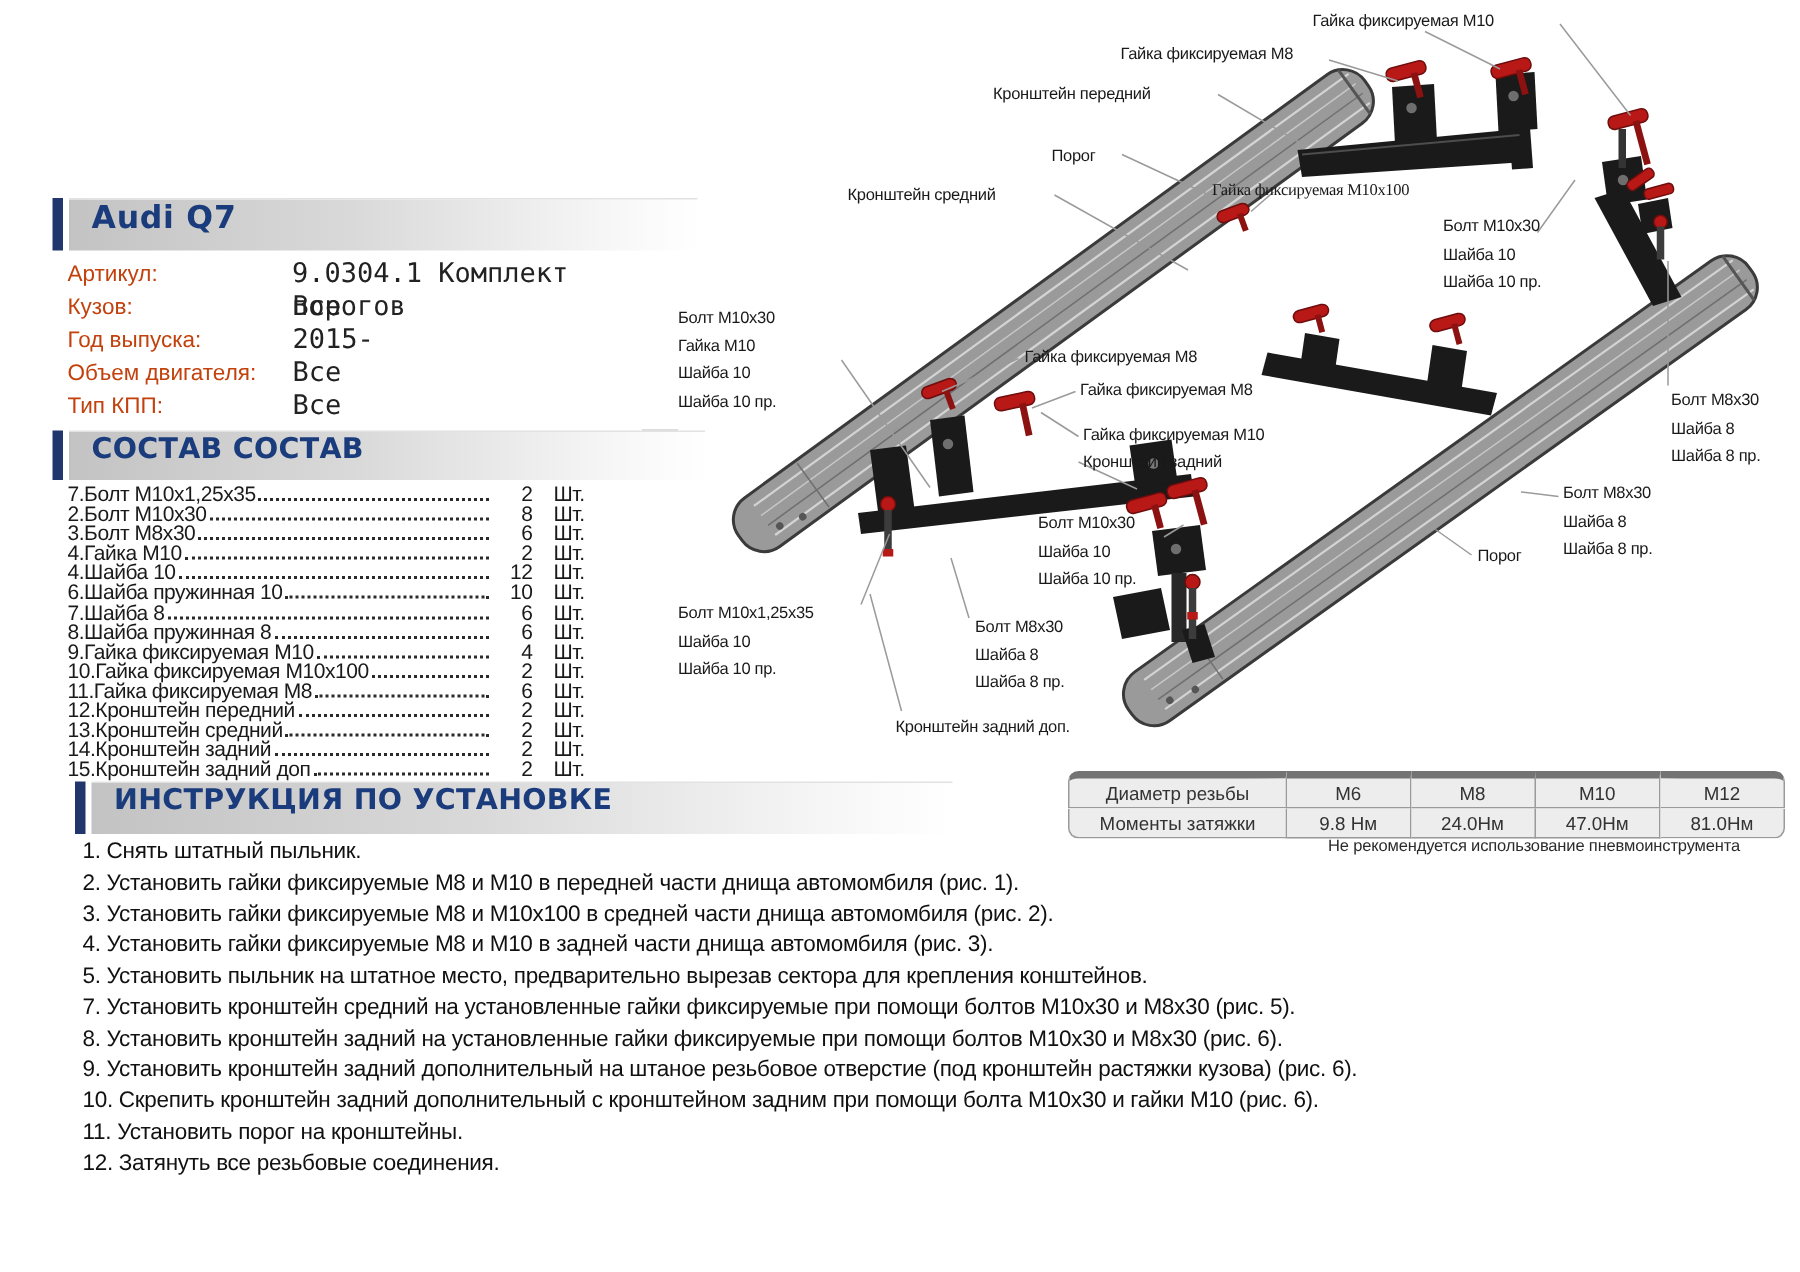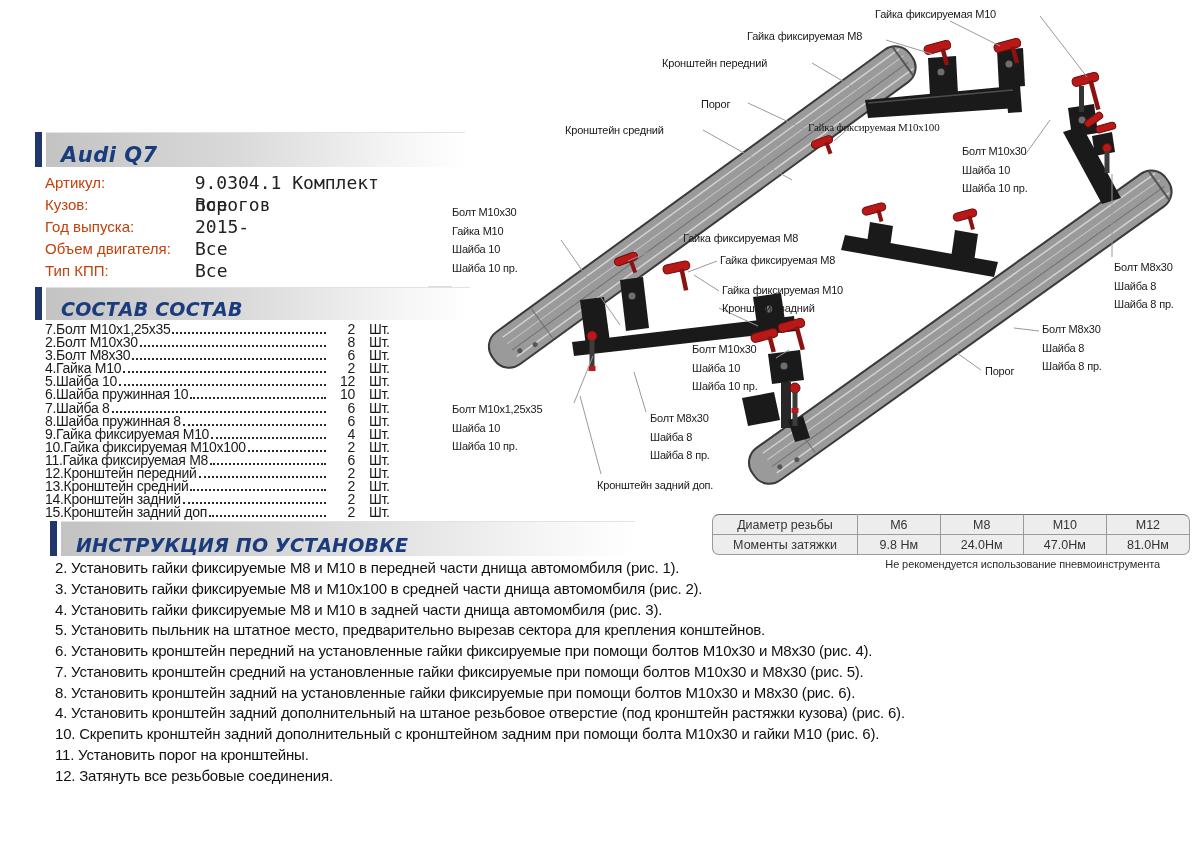--- a/index.html
+++ b/index.html
@@ -6,24 +6,23 @@
   body{
     width:1200px;height:848px;position:relative;overflow:hidden;
     background:#ffffff;
     font-family:"Liberation Sans","DejaVu Sans",sans-serif;
     color:#1a1a1a;
   }
   
   .section-bar{position:absolute;display:flex;align-items:stretch;}
   .section-bar .vbar{width:7px;background:#22366e;margin-right:4px;}
   .section-bar .grad{
-    flex:1;display:flex;align-items:flex-end;
+    flex:1;display:flex;align-items:flex-start;
     background:linear-gradient(to right,#c3c3c3 0%,#d9d9d9 45%,#f6f6f6 85%,#ffffff 100%);
     border-top:1px solid #e2e2e2;
-    font-style:italic;
   }
   .section-bar .grad .htxt{
     font-weight:bold;color:#1b3c7c;padding-left:15px;white-space:nowrap;
     font-family:"DejaVu Sans","Liberation Sans",sans-serif;
   }
   #hdr-title .htxt{font-size:21px;letter-spacing:.5px;}
   #hdr-parts .htxt,#hdr-instr .htxt{font-size:19px;letter-spacing:.2px;}
 
   
   #info{position:absolute;left:45px;top:172px;width:420px;}
@@ -42,21 +41,21 @@
   
   #steps{position:absolute;left:55px;top:558px;width:1140px;}
   .step{font-size:15px;line-height:20.75px;letter-spacing:-0.2px;color:#111;white-space:nowrap;}
 
   
   #torque{position:absolute;left:712px;top:514px;width:478px;border-collapse:separate;border-spacing:0;
           font-size:12.5px;color:#333;}
   #torque td{border:1px solid #9a9a9a;border-left:none;border-top:none;background:#ededed;
              text-align:center;height:19px;padding:0;}
   #torque tr td:first-child{border-left:1px solid #9a9a9a;width:146px;}
-  #torque tr:first-child td{border-top:1px solid #737373;}
+  #torque tr:first-child td{border-top:5px solid #737373;}
   #torque tr:first-child td:first-child{border-top-left-radius:7px;}
   #torque tr:first-child td:last-child{border-top-right-radius:7px;}
   #torque tr:last-child td:first-child{border-bottom-left-radius:7px;}
   #torque tr:last-child td:last-child{border-bottom-right-radius:7px;}
   #torque td.mcol{width:83px;}
   #note{position:absolute;left:712px;top:558px;width:448px;text-align:right;
         font-size:11px;color:#2b2b2b;letter-spacing:-0.1px;}
 
   
   #diagram-svg{position:absolute;left:0;top:0;width:1200px;height:848px;pointer-events:none;}
@@ -357,21 +356,21 @@
       <span class="pqty">6</span>
       <span class="punit">Шт.</span>
     </div>
     <div class="part-row">
       <span class="pname">4.Гайка М10</span>
       <span class="dots"></span>
       <span class="pqty">2</span>
       <span class="punit">Шт.</span>
     </div>
     <div class="part-row">
-      <span class="pname">5.Шайба 10</span>
+      <span class="pname">4.Шайба 10</span>
       <span class="dots"></span>
       <span class="pqty">12</span>
       <span class="punit">Шт.</span>
     </div>
     <div class="part-row">
       <span class="pname">6.Шайба пружинная 10</span>
       <span class="dots"></span>
       <span class="pqty">10</span>
       <span class="punit">Шт.</span>
     </div>
@@ -432,28 +431,28 @@
   </div>
 
 <div id="hdr-instr" class="section-bar" style="left:35px;top:521px;width:585px;height:35px;padding-left:15px;">
   <div class="vbar"></div>
   <div class="grad">
     <span class="htxt">ИНСТРУКЦИЯ ПО УСТАНОВКЕ</span>
   </div>
 </div>
 
 <div id="steps">
+    <div class="step">1. Снять штатный пыльник.</div>
     <div class="step">2. Установить гайки фиксируемые М8 и М10 в передней части днища автомомбиля (рис. 1).</div>
     <div class="step">3. Установить гайки фиксируемые М8 и М10х100 в средней части днища автомомбиля (рис. 2).</div>
     <div class="step">4. Установить гайки фиксируемые М8 и М10 в задней части днища автомомбиля (рис. 3).</div>
     <div class="step">5. Установить пыльник на штатное место, предварительно вырезав сектора для крепления конштейнов.</div>
-    <div class="step">6. Установить кронштейн передний на установленные гайки фиксируемые при помощи болтов М10х30 и М8х30 (рис. 4).</div>
     <div class="step">7. Установить кронштейн средний на установленные гайки фиксируемые при помощи болтов М10х30 и М8х30 (рис. 5).</div>
     <div class="step">8. Установить кронштейн задний на установленные гайки фиксируемые при помощи болтов М10х30 и М8х30 (рис. 6).</div>
-    <div class="step">4. Установить кронштейн задний дополнительный на штаное резьбовое отверстие (под кронштейн растяжки кузова) (рис. 6).</div>
+    <div class="step">9. Установить кронштейн задний дополнительный на штаное резьбовое отверстие (под кронштейн растяжки кузова) (рис. 6).</div>
     <div class="step">10. Скрепить кронштейн задний дополнительный с кронштейном задним при помощи болта М10х30 и гайки М10 (рис. 6).</div>
     <div class="step">11. Установить порог на кронштейны.</div>
     <div class="step">12. Затянуть все резьбовые соединения.</div>
   </div>
 
 <table id="torque">
     <tbody>
       <tr>
         <td>Диаметр резьбы</td>
         <td class="mcol">М6</td>

